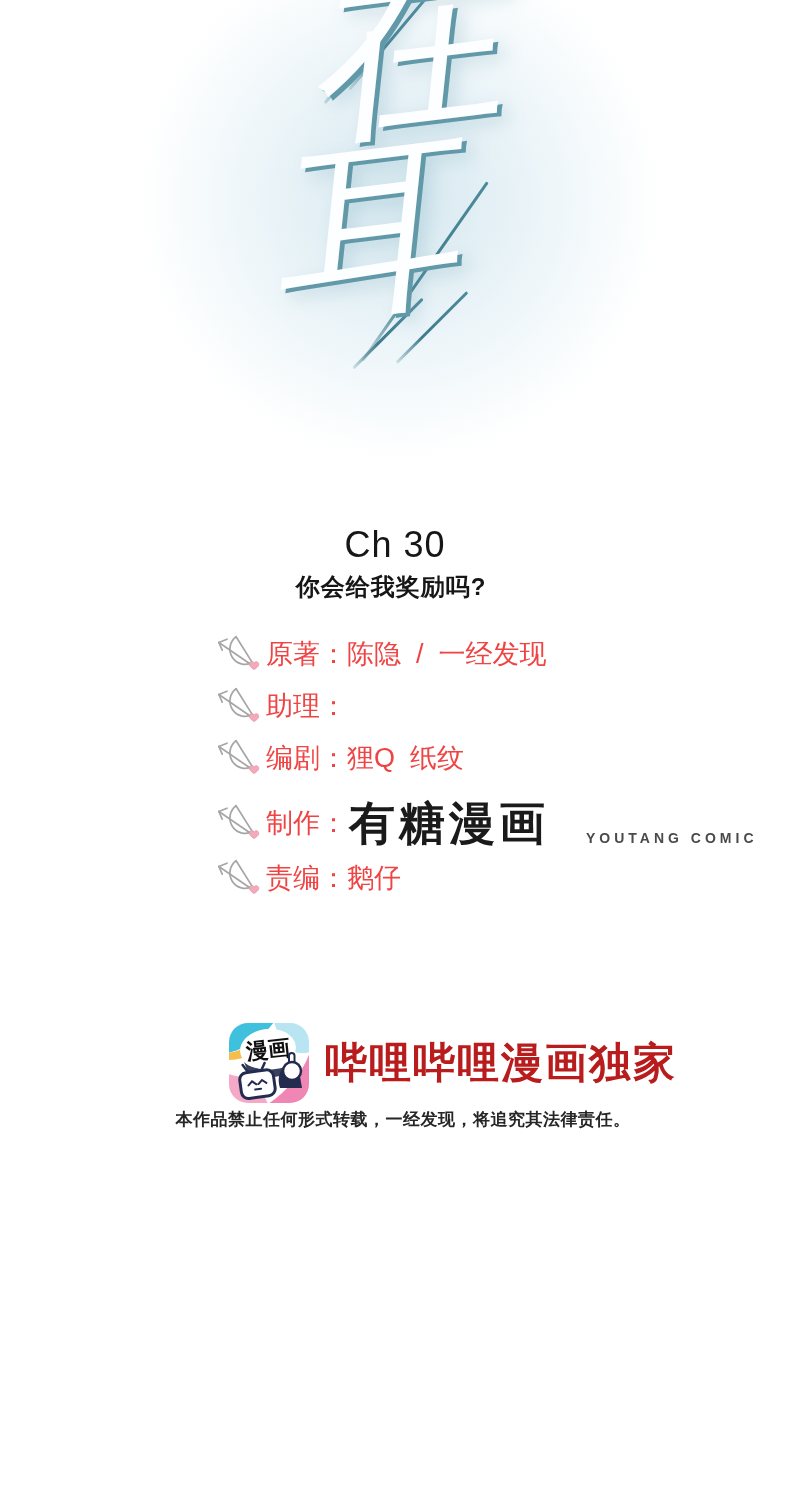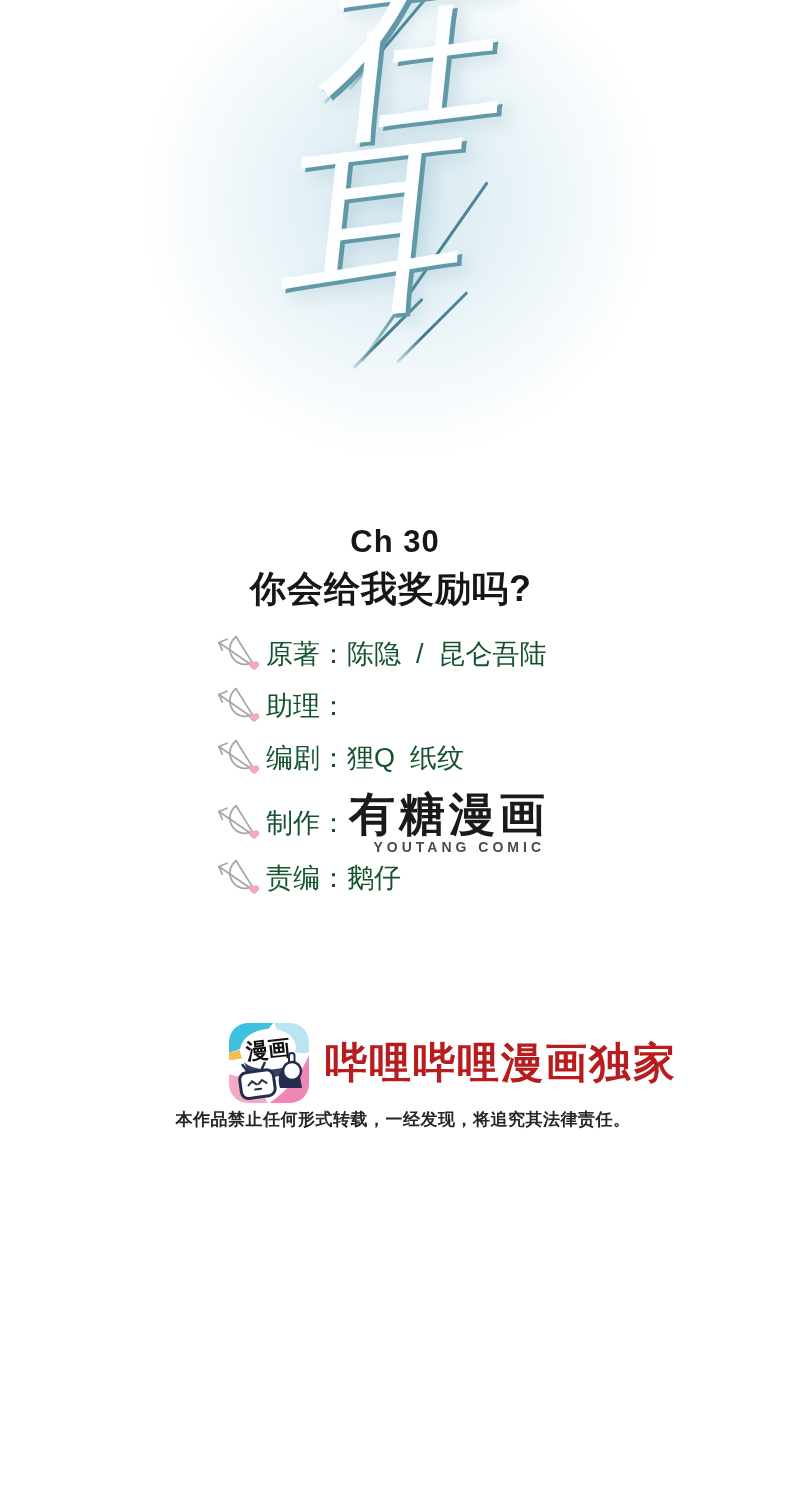--- a/index.html
+++ b/index.html
@@ -31,30 +31,30 @@
   .slash{position:absolute;height:3px;border-radius:2px;
     background:linear-gradient(90deg,rgba(68,128,143,0.20),var(--accent-teal) 35%,#4d8a9a);}
   .s1{left:306px;top:62px;width:104px;transform:rotate(-50deg);}
   .s2{left:325px;top:36px;width:136px;transform:rotate(-50deg);}
   .s3{left:316px;top:270px;width:218px;transform:rotate(-55deg);}
   .s4{left:339px;top:332px;width:98px;transform:rotate(-45deg);}
   .s5{left:382px;top:326px;width:100px;transform:rotate(-45deg);}
 
   
   .chapter{position:absolute;left:0;top:524px;width:782px;text-align:center;color:#161616;}
-  .chapter-number{font-size:31px;font-weight:700;letter-spacing:1px;padding-left:8px;}
-  .chapter-title{font-size:36px;font-weight:600;margin-top:5px;letter-spacing:1px;}
+  .chapter-number{font-size:36px;font-weight:400;letter-spacing:1px;padding-left:8px;}
+  .chapter-title{font-size:24px;font-weight:600;margin-top:5px;letter-spacing:1px;}
 
   
   .credits{position:absolute;left:216px;top:634px;}
   .credit-row{display:flex;align-items:center;height:40px;margin-bottom:12px;}
   .credit-row.logo-row{height:66px;margin-bottom:2px;}
   .credit-icon{width:44px;height:40px;margin-right:6px;flex:none;}
-  .credit-label,.credit-names{font-size:27px;font-weight:500;color:#14532d;white-space:pre;}
-  .yt-logo{display:flex;flex-direction:column;margin-left:2px;}
+  .credit-label,.credit-names{font-size:27px;font-weight:500;color:#ef4444;white-space:pre;}
+  .yt-logo{display:flex;flex-direction:row;margin-left:2px;gap:37px;}
   .yt-main{font-size:46px;font-weight:600;letter-spacing:4px;color:#1a1a1a;line-height:1;font-family:"Liberation Sans","DejaVu Sans",sans-serif;}
   .yt-sub{font-size:14px;font-weight:700;letter-spacing:4px;color:#4a4a4a;margin-top:2px;align-self:flex-end;margin-right:4px;}
 
   
   .platform-row{position:absolute;left:228px;top:1022px;display:flex;align-items:center;gap:15px;}
   .bili-icon{width:82px;height:82px;flex:none;}
   .platform-text{font-size:42px;font-weight:800;color:#b91c1c;letter-spacing:2px;white-space:nowrap;}
   .disclaimer{position:absolute;left:0;top:1108px;width:790px;text-align:center;
     font-size:17px;font-weight:600;color:#262626;letter-spacing:0.5px;margin-left:8px;}
 
@@ -94,21 +94,21 @@
     <div class="chapter-title">你会给我奖励吗?</div>
   </div>
 
   <div class="credits">
 
     <div class="credit-row">
       <svg class="credit-icon">
           <use href="#bow-icon"></use>
         </svg>
       <span class="credit-label">原著：</span>
-      <span class="credit-names">陈隐  /  昆仑吾陆</span>
+      <span class="credit-names">陈隐  /  一经发现</span>
     </div>
 
 
     <div class="credit-row">
       <svg class="credit-icon">
           <use href="#bow-icon"></use>
         </svg>
       <span class="credit-label">助理：</span>
     </div>
 

